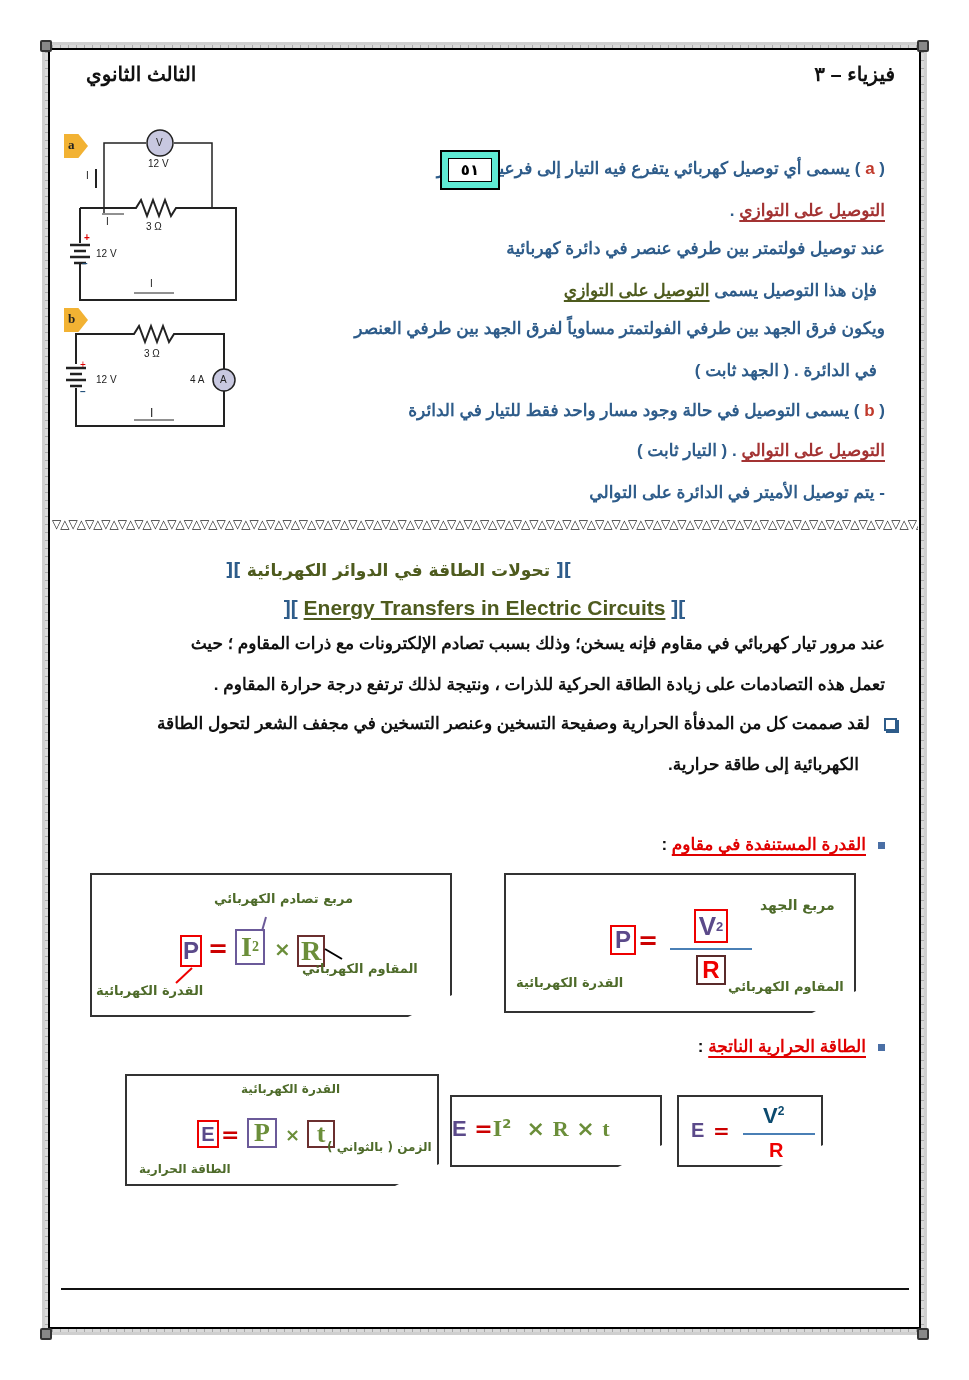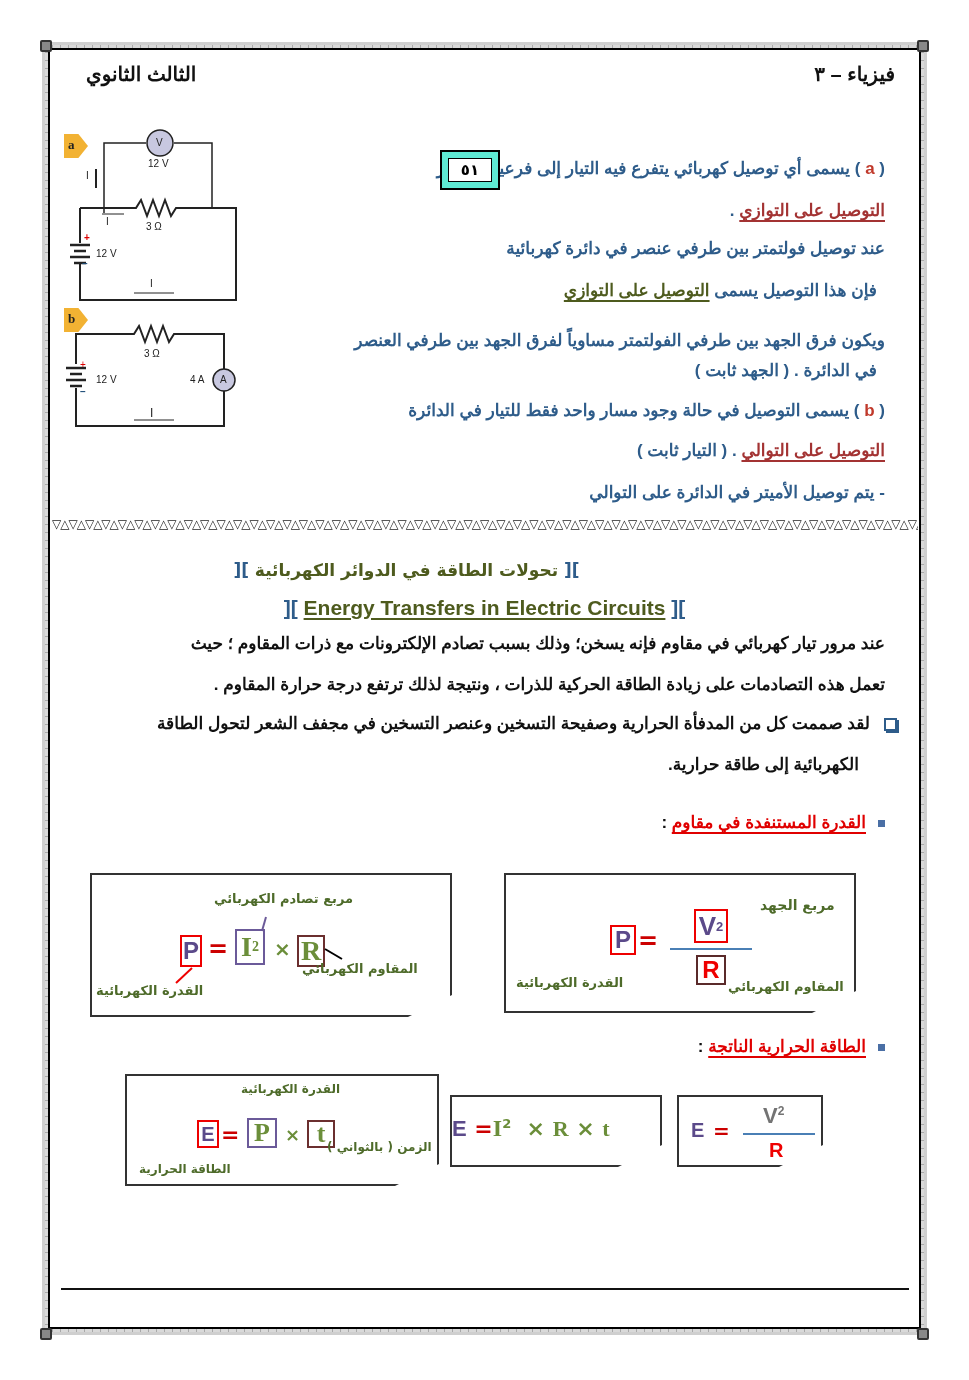--- a/index.html
+++ b/index.html
@@ -29,21 +29,21 @@
 
   .page-no { position: absolute; left: 440px; top: 150px; width: 60px; height: 40px; background: #5eead4; border: 2px solid #000; }
   .page-no .inner { position: absolute; left: 6px; top: 6px; right: 6px; bottom: 6px; background: #fff; border: 1px solid #000; display: flex; align-items: center; justify-content: center; font-size: 15px; font-weight: bold; font-family: "DejaVu Sans", sans-serif; color: #000; }
 
   .circuit { position: absolute; }
   .badge { position: absolute; width: 24px; height: 24px; background: #f2b233; clip-path: polygon(0 0, 60% 0, 100% 50%, 60% 100%, 0 100%); font: bold 13px "Liberation Serif", serif; color: #222; padding-left: 4px; line-height: 22px; }
   .cl { font: 10px "Liberation Sans", sans-serif; color: #222; position: absolute; }
 
   .divider { position: absolute; left: 52px; top: 517px; width: 866px; height: 14px; overflow: hidden; font-size: 12px; line-height: 14px; color: #222; letter-spacing: -1px; white-space: nowrap; }
 
-  .title-ar { position: absolute; top: 560px; left: 8px; width: 797px; text-align: center; font-size: 17px; color: #4e5b1e; font-weight: bold; direction: rtl; font-family: "DejaVu Sans", sans-serif; }
+  .title-ar { position: absolute; top: 560px; left: 0; width: 797px; text-align: center; font-size: 17px; color: #4e5b1e; font-weight: bold; direction: rtl; font-family: "DejaVu Sans", sans-serif; }
   .title-en { position: absolute; top: 596px; left: 0; width: 969px; text-align: center; font-size: 21px; font-weight: bold; font-family: "Liberation Sans", sans-serif; }
   .brk { color: #2e5c8a; }
   .title-en .t { color: #4e5b1e; text-decoration: underline; text-underline-offset: 3px; }
 
   .para { position: absolute; right: 84px; font-size: 17px; color: #111; white-space: nowrap; }
   .chk { display: inline-block; width: 13px; height: 13px; border: 2px solid #2e5c8a; box-shadow: 2px 2px 0 #2e5c8a; margin-left: 14px; vertical-align: middle; }
 
   .bullet-h { position: absolute; right: 84px; font-size: 17px; white-space: nowrap; }
   .sq { display: inline-block; width: 7px; height: 7px; background: #4a6fa5; margin-left: 12px; vertical-align: middle; }
   .redu { color: #e00000; text-decoration: underline; text-decoration-thickness: 2px; text-underline-offset: 4px; }
@@ -123,21 +123,21 @@
 <div class="page-no">
     <div class="inner">٥١</div>
   </div>
 <div class="line rtl" style="top:200px;">
   <span class="darkred-u">التوصيل على التوازي</span><span class="blue"> .</span>
 </div>
 <div class="line rtl blue" style="top:238px;">عند توصيل فولتمتر بين طرفي عنصر في دائرة كهربائية</div>
 <div class="line rtl" style="top:280px;right:92px;">
   <span class="blue">فإن هذا التوصيل يسمى </span><span class="olive-u">التوصيل على التوازي</span>
 </div>
-<div class="line rtl blue" style="top:318px;margin-top:12px;">ويكون فرق الجهد بين طرفي الفولتمتر مساوياً لفرق الجهد بين طرفي العنصر</div>
+<div class="line rtl blue" style="top:318px;">ويكون فرق الجهد بين طرفي الفولتمتر مساوياً لفرق الجهد بين طرفي العنصر</div>
 <div class="line rtl blue" style="top:360px;right:92px;">في الدائرة . ( الجهد ثابت )</div>
 <div class="line rtl" style="top:400px;">
   <span class="blue">( </span><span class="latin">b</span><span class="blue"> ) يسمى التوصيل في حالة وجود مسار واحد فقط للتيار في الدائرة</span>
 </div>
 <div class="line rtl" style="top:440px;">
   <span class="darkred-u">التوصيل على التوالي</span><span class="blue"> . ( التيار ثابت )</span>
 </div>
 <div class="line rtl blue" style="top:482px;">- يتم توصيل الأميتر في الدائرة على التوالي</div>
 
 <div class="divider">▽△▽△▽△▽△▽△▽△▽△▽△▽△▽△▽△▽△▽△▽△▽△▽△▽△▽△▽△▽△▽△▽△▽△▽△▽△▽△▽△▽△▽△▽△▽△▽△▽△▽△▽△▽△▽△▽△▽△▽△▽△▽△▽△▽△▽△▽△▽△▽△▽△▽△▽△▽△▽△▽△▽△▽△▽△▽△</div>
@@ -149,21 +149,21 @@
   <span class="brk">][</span> <span class="t">Energy Transfers in Electric Circuits</span> <span class="brk">][</span>
 </div>
 
 <div class="para rtl" style="top:633px;">عند مرور تيار كهربائي في مقاوم فإنه يسخن؛ وذلك بسبب تصادم الإلكترونات مع ذرات المقاوم ؛ حيث</div>
 <div class="para rtl" style="top:674px;">تعمل هذه التصادمات على زيادة الطاقة الحركية للذرات ، ونتيجة لذلك ترتفع درجة حرارة المقاوم .</div>
 <div class="para rtl blue" style="top:713px;right:72px;">
   <span class="chk"></span><span>لقد صممت كل من المدفأة الحرارية وصفيحة التسخين وعنصر التسخين في مجفف الشعر لتحول الطاقة</span>
 </div>
 <div class="para rtl blue" style="top:754px;right:110px;">الكهربائية إلى طاقة حرارية.</div>
 
-<div class="bullet-h rtl" style="top:812px;margin-left:24px;">
+<div class="bullet-h rtl" style="top:834px;margin-left:24px;">
   <span class="sq"></span><span class="redu">القدرة المستنفدة في مقاوم</span><span style="color:#111;"> :</span>
 </div>
 
 <div class="card" style="left:90px;top:873px;width:362px;height:144px;">
   <div class="fold"></div>
   <div class="lbl" style="left:122px;top:16px;">مربع تصادم الكهربائي</div>
   <div class="box" style="left:88px;top:60px;width:22px;height:32px;border-color:#e00;color:#5b4a8a;font-size:24px;font-family:'Liberation Sans',sans-serif;">P</div>
   <div class="sym" style="left:116px;top:60px;color:#c00;font-size:24px;">=</div>
   <div class="box" style="left:143px;top:54px;width:30px;height:36px;border-color:#6b5a99;color:#6b8e3a;font-size:28px;font-family:'Liberation Serif',serif;">
       <span>I</span>
@@ -220,18 +220,18 @@
     <span style="color:#6b8e3a;font-family:'Liberation Serif',serif;">R</span>
     <span style="color:#6b8e3a;">×</span>
     <span style="color:#6b8e3a;font-family:'Liberation Serif',serif;">t</span>
   </div>
 </div>
 
 <div class="card" style="left:677px;top:1095px;width:146px;height:72px;">
   <div class="fold"></div>
   <div style="position:absolute;left:12px;top:22px;font-weight:bold;font-size:20px;color:#5b4a8a;font-family:'Liberation Sans',sans-serif;">E</div>
   <div style="position:absolute;left:34px;top:22px;font-weight:bold;font-size:20px;color:#c00;">=</div>
-  <div style="position:absolute;left:84px;top:6px;font-weight:bold;font-size:22px;color:#737373;font-family:'Liberation Sans',sans-serif;"><span>V</span><sup style="font-size:12px;">2</sup></div>
+  <div style="position:absolute;left:84px;top:6px;font-weight:bold;font-size:22px;color:#0c4a6e;font-family:'Liberation Sans',sans-serif;"><span>V</span><sup style="font-size:12px;">2</sup></div>
   <div style="position:absolute;left:64px;top:36px;width:72px;height:2px;background:#4a7fb5;"></div>
   <div style="position:absolute;left:90px;top:42px;font-weight:bold;font-size:20px;color:#e00;font-family:'Liberation Sans',sans-serif;">R</div>
 </div>
 
 <div class="footer-line"></div>
 
 </body></html>

